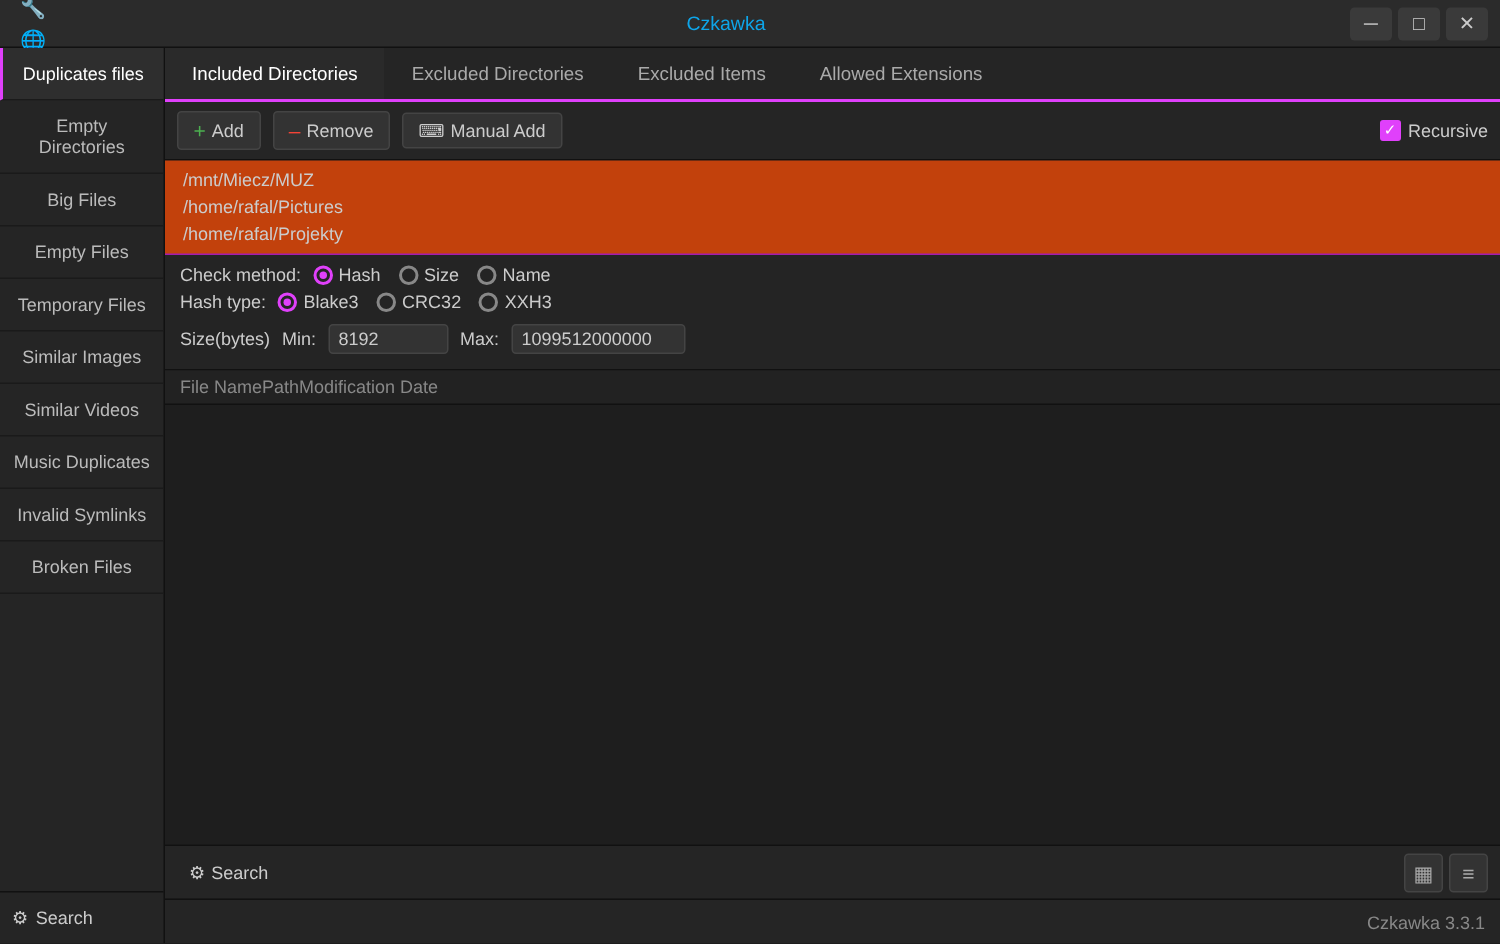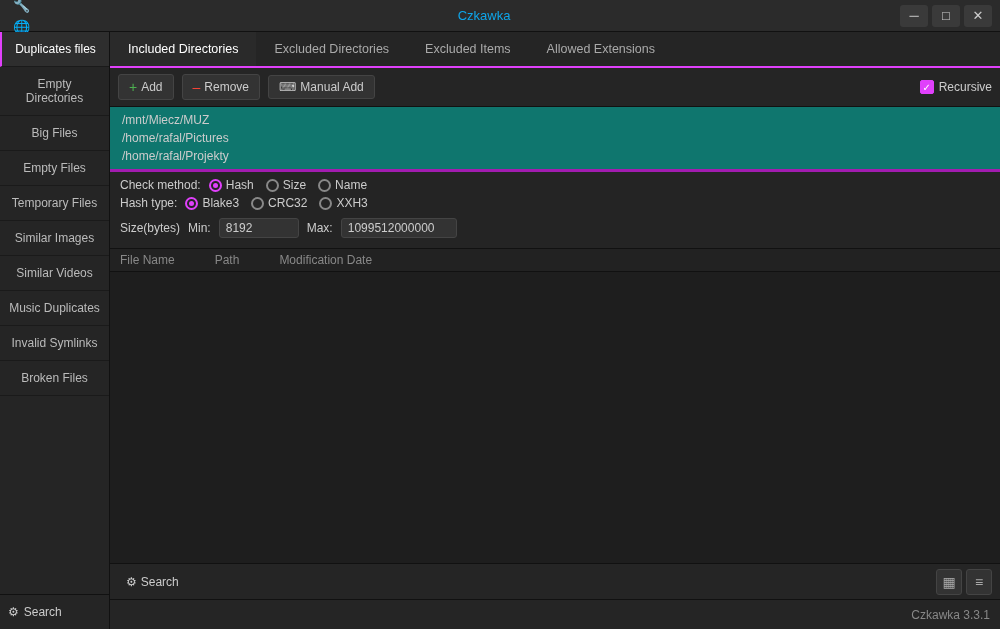--- a/index.html
+++ b/index.html
@@ -185,22 +185,22 @@
       display: flex;
       align-items: center;
       justify-content: center;
       font-size: 10px;
       color: white;
     }
 
     
     .dir-list {
       padding: 4px 8px;
-      background: #0f766e;
-      border-bottom: 3px solid #a21caf;
+      background: #c2410c;
+      border-bottom: 1px solid #a21caf;
       flex-shrink: 0;
     }
     .dir-item {
       padding: 2px 4px;
       color: #ccc;
       font-size: 12px;
       cursor: pointer;
     }
 
     
@@ -268,21 +268,20 @@
     }
 
     
     .file-list-area {
       flex: 1;
       overflow-y: auto;
       background: #1e1e1e;
     }
     .file-list-header {
       display: flex;
-      gap: 40px;
       padding: 4px 10px;
       color: #888;
       font-size: 12px;
       border-bottom: 1px solid #111;
       background: #222;
     }
 
     
     .bottom-bar {
       height: 30px;

